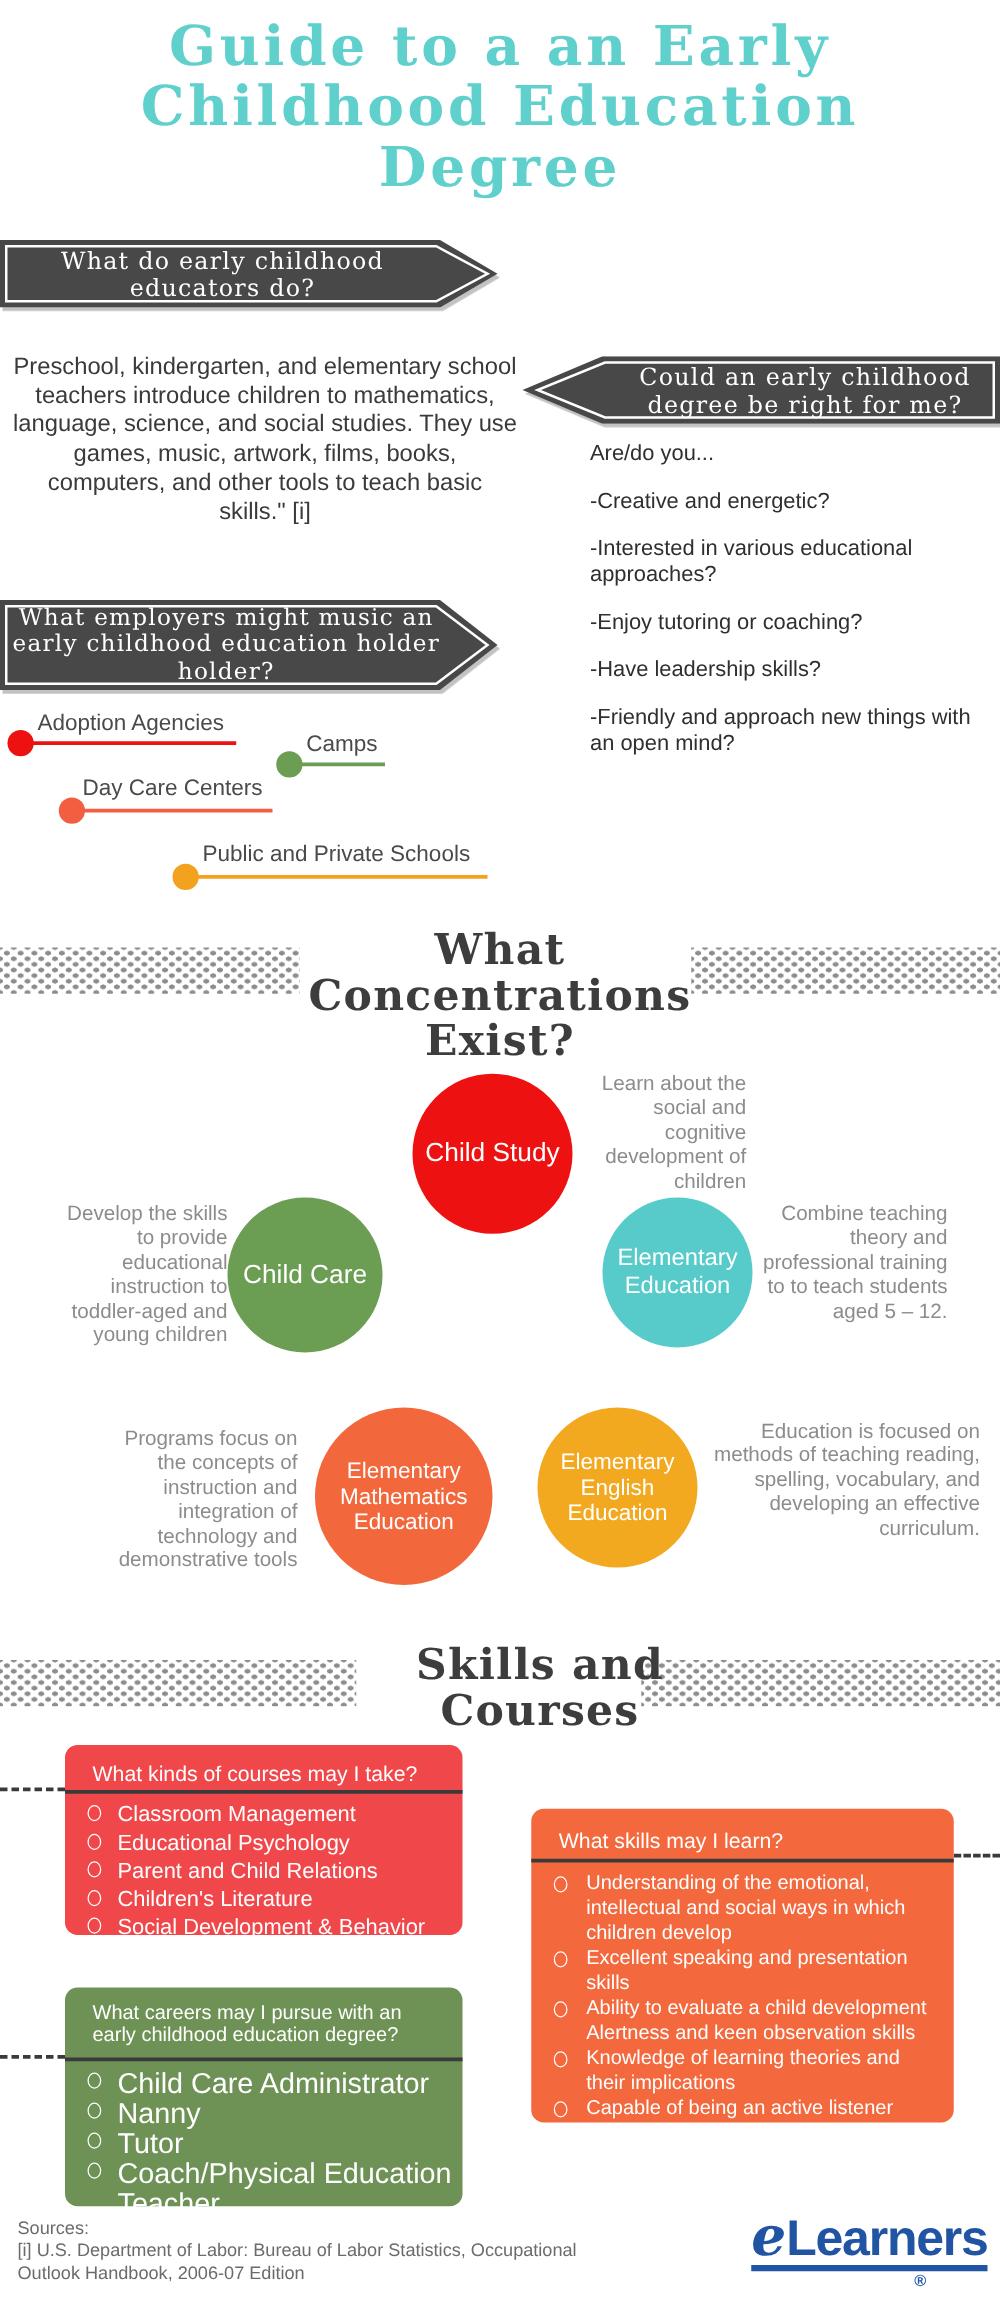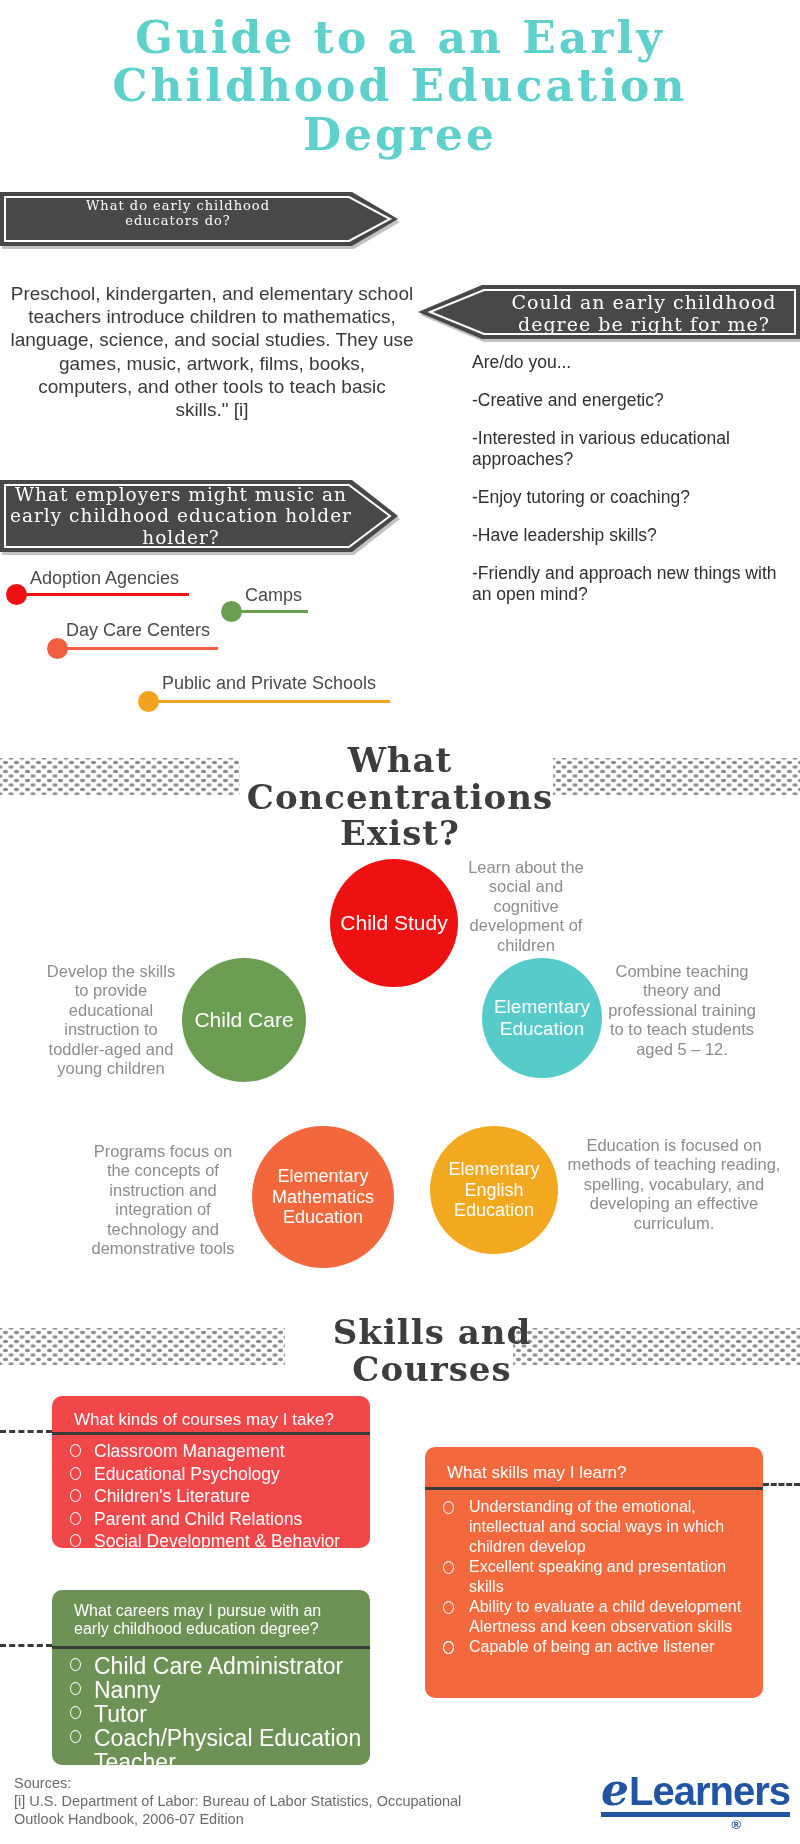--- a/index.html
+++ b/index.html
@@ -12,21 +12,21 @@
   .main-title{left:0;top:14px;width:800px;text-align:center;
     font-family:"DejaVu Serif",serif;font-weight:700;font-size:44px;line-height:1.1;
     letter-spacing:3px;color:#5fd0cc;}
 
   
   .banner{filter:drop-shadow(2px 3px 0 rgba(120,120,120,.45));}
   .banner svg{display:block;}
   .banner .banner-text{position:absolute;color:#fff;font-family:"DejaVu Serif",serif;
     letter-spacing:1px;text-align:center;line-height:1.15;}
   #banner-educators{left:0;top:192px;width:400px;height:54px;}
-  #banner-educators .banner-text{left:0;top:7px;width:356px;font-size:13px;}
+  #banner-educators .banner-text{left:0;top:7px;width:356px;font-size:19px;}
   #banner-fit{left:418px;top:285px;width:382px;height:54px;}
   #banner-fit .banner-text{left:70px;top:7px;width:312px;font-size:19px;}
   #banner-employers{left:0;top:480px;width:400px;height:72px;}
   #banner-employers .banner-text{left:0;top:4px;width:362px;font-size:18.5px;}
 
   
   .intro-par{left:10px;top:282px;width:404px;text-align:center;
     font-size:19px;line-height:1.22;color:#3a3a3a;}
 
   
@@ -46,21 +46,21 @@
     background-size:11px 9px;background-position:0 0,5.5px 4.5px;}
 
   
   .section-heading{position:absolute;width:800px;text-align:center;
     font-family:"DejaVu Serif",serif;font-weight:700;font-size:34px;line-height:1.08;
     letter-spacing:1px;color:#3d3d3d;}
 
   
   .circle{position:absolute;border-radius:50%;display:flex;align-items:center;justify-content:center;
     text-align:center;color:#fff;font-size:18px;line-height:1.15;}
-  .circle-desc{position:absolute;text-align:center;color:#8c8c8c;font-size:16.5px;line-height:1.18;}
+  .circle-desc{position:absolute;text-align:right;color:#8c8c8c;font-size:16.5px;line-height:1.18;}
 
   
   .qbox{position:absolute;border-radius:10px;color:#fff;}
   .qbox .qbox-title{position:absolute;left:22px;right:14px;font-size:17px;line-height:1.15;}
   .qbox .qbox-rule{position:absolute;left:0;right:0;height:3px;background:#3a3a3a;}
   .qbox ul{position:absolute;left:14px;right:8px;margin:0;padding:0;list-style:none;}
   .qbox li{position:relative;padding-left:28px;}
   .qbox li .bullet{position:absolute;left:4px;top:4px;width:9px;height:11px;
     border:1.6px solid #fff;border-radius:50%;}
   .dash-line{position:absolute;border-top:3px dashed #3a3a3a;height:0;}
@@ -196,36 +196,36 @@
   <div class="section-heading pre" style="top:1314px;padding-left:32px;">Skills and
 Courses</div>
 
   <div class="dash-line" style="left:0;top:1430px;width:52px;"></div>
   <div class="qbox" id="courses-box">
     <div class="qbox-title">What kinds of courses may I take?</div>
     <div class="qbox-rule"></div>
     <ul>
       <li><span class="bullet"></span><span>Classroom Management</span></li>
       <li><span class="bullet"></span><span>Educational Psychology</span></li>
+      <li><span class="bullet"></span><span>Parent and Child Relations</span></li>
       <li><span class="bullet"></span><span>Children's Literature</span></li>
-      <li><span class="bullet"></span><span>Parent and Child Relations</span></li>
       <li><span class="bullet"></span><span>Social Development &amp; Behavior</span></li>
     </ul>
   </div>
 
   <div class="dash-line" style="left:763px;top:1483px;width:37px;"></div>
   <div class="qbox" id="skills-box">
     <div class="qbox-title">What skills may I learn?</div>
     <div class="qbox-rule"></div>
     <ul>
       <li><span class="bullet"></span><span>Understanding of the emotional, intellectual and social ways in which children develop</span></li>
       <li><span class="bullet"></span><span>Excellent speaking and presentation skills</span></li>
       <li><span class="bullet"></span><span>Ability to evaluate a child development</span></li>
       <li class="no-bullet"><span>Alertness and keen observation skills</span></li>
-      <li><span class="bullet"></span></li>
+      <li><span class="bullet"></span><span>Knowledge of learning theories and their implications</span></li>
       <li><span class="bullet"></span><span>Capable of being an active listener</span></li>
     </ul>
   </div>
 
   <div class="dash-line" style="left:0;top:1644px;width:52px;"></div>
   <div class="qbox" id="careers-box">
     <div class="qbox-title">What careers may I pursue with an early childhood education degree?</div>
     <div class="qbox-rule"></div>
     <ul>
       <li><span class="bullet"></span><span>Child Care Administrator</span></li>

